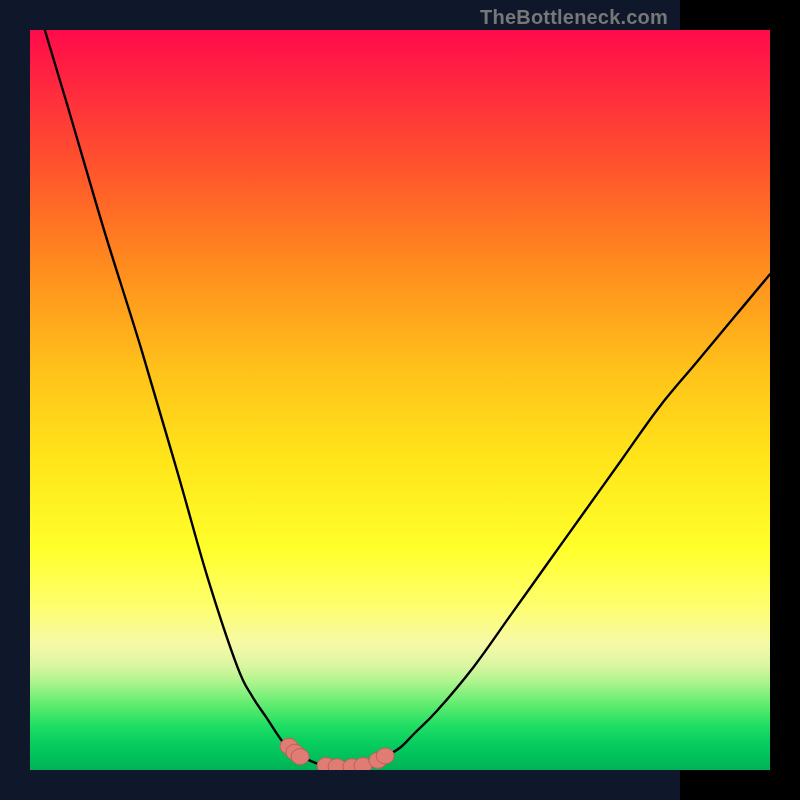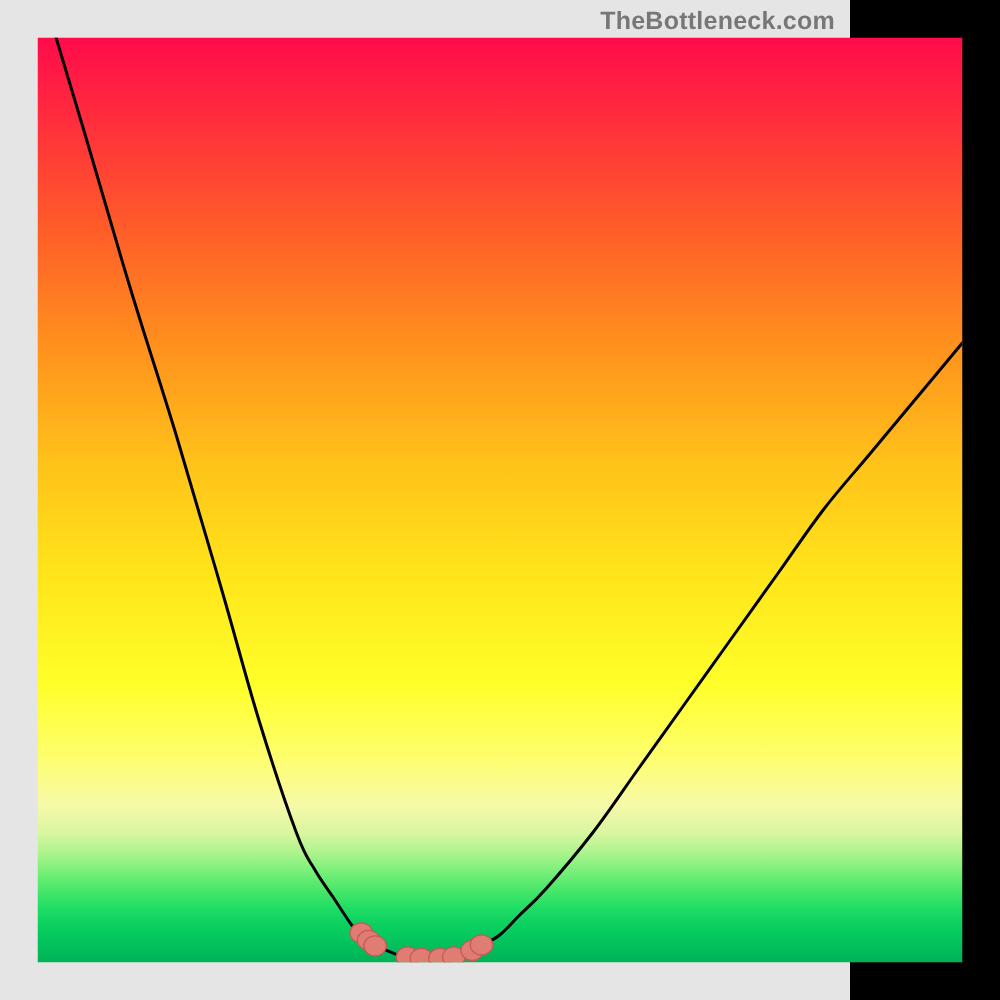--- a/index.html
+++ b/index.html
@@ -1,21 +1,21 @@
 <!DOCTYPE html>
 <html><head>
 <meta charset="utf-8">
 <style>
   * { margin: 0; padding: 0; box-sizing: border-box; }
   html, body { width: 800px; height: 800px; overflow: hidden; background: #000; }
   .frame {
     position: relative;
     width: 680px;
     height: 800px;
-    background: #e5e5e5;
+    background: #0f172a;
   }
   .plot-area {
     position: absolute;
     left: 30px;
     top: 30px;
     width: 740px;
     height: 740px;
     overflow: hidden;
   }
   .gradient-bg {

